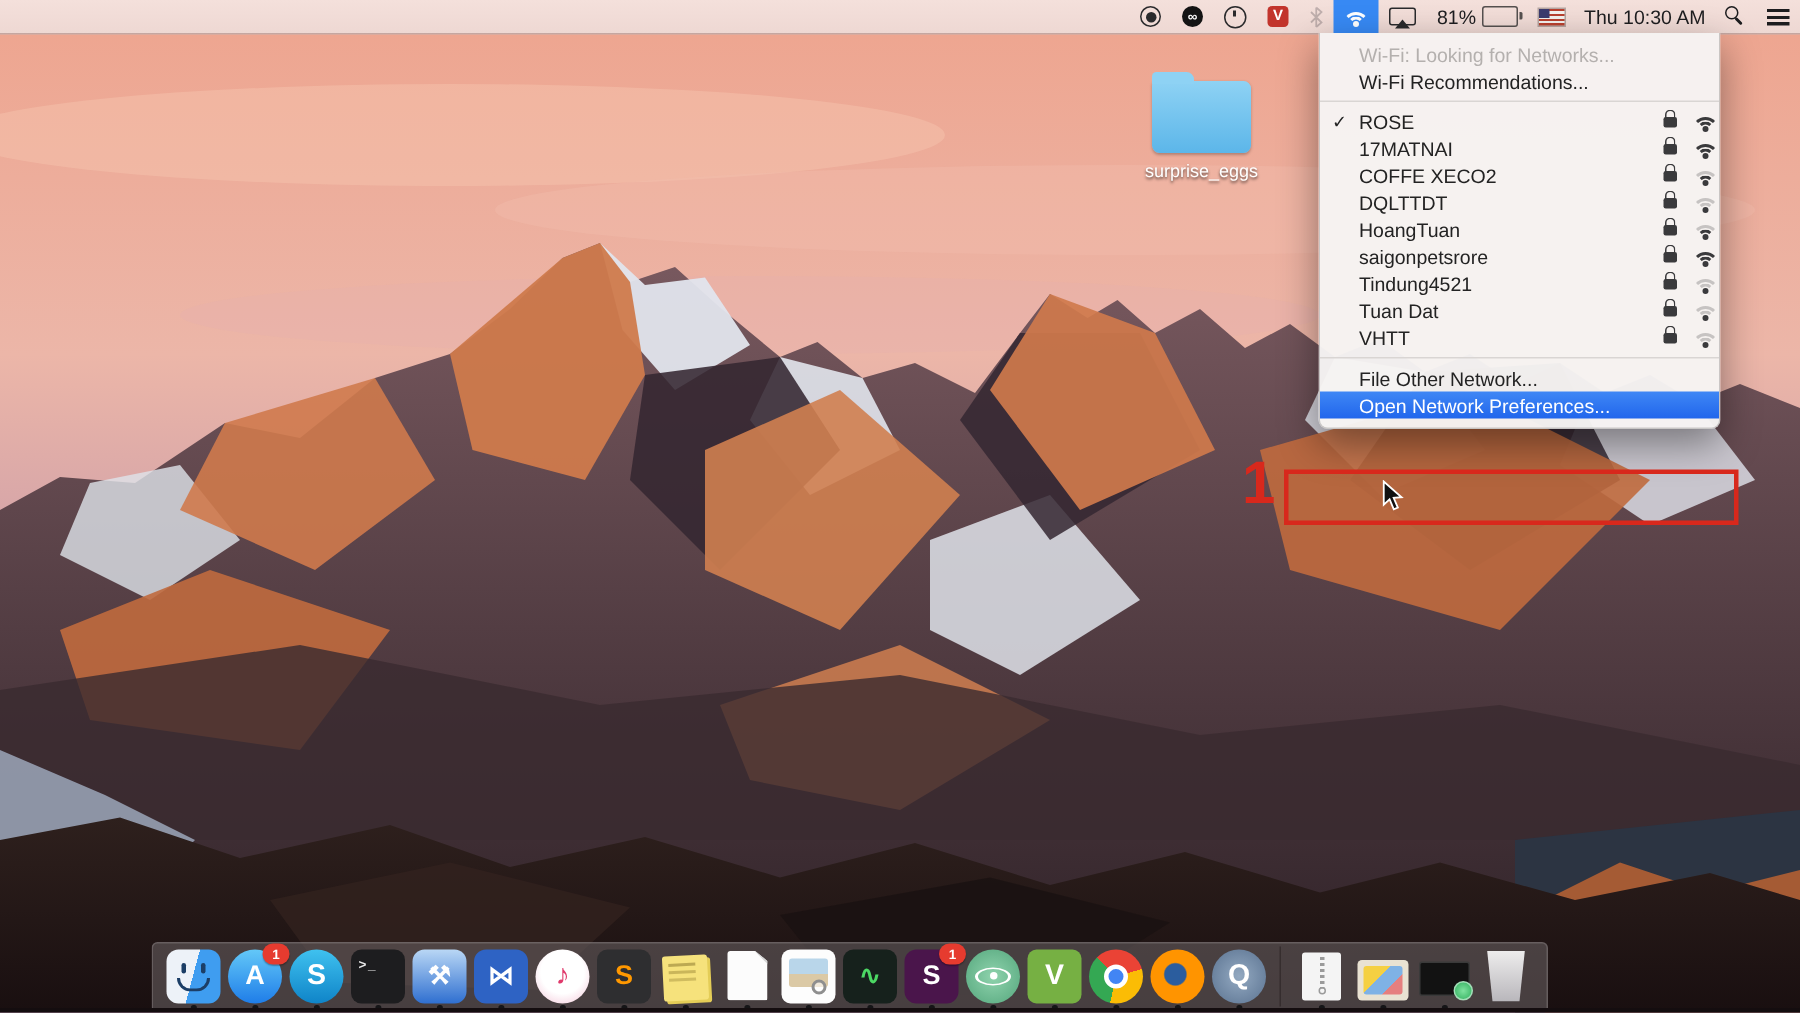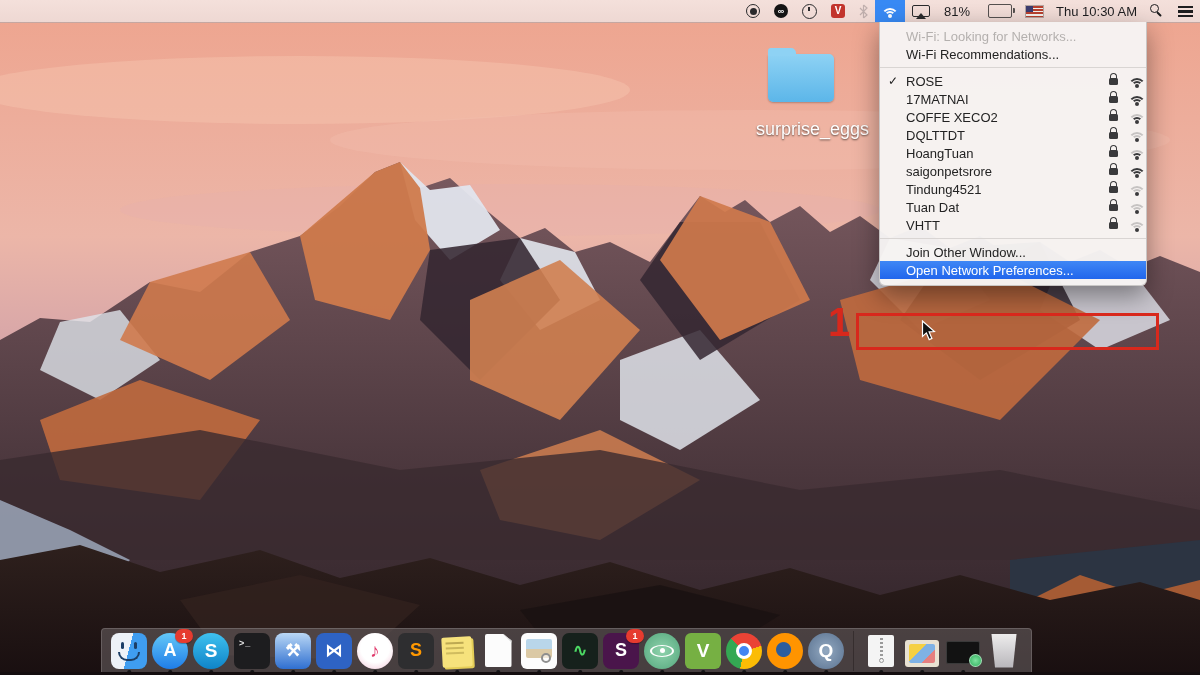--- a/index.html
+++ b/index.html
@@ -40,36 +40,36 @@
   .sigc i:nth-child(1){width:4px;height:4px;border:none;background:#3a3a3c;border-radius:50%;bottom:0;}
   .sigc i:nth-child(2){width:11px;height:11px;bottom:-4px;}
   .sigc i:nth-child(3){width:18px;height:18px;bottom:-8px;}
   .sigc.white i{border-color:#fff transparent transparent transparent;}
   .sigc.white i:nth-child(1){background:#fff;}
   .sigc[data-level="1"] i:nth-child(2),.sigc[data-level="1"] i:nth-child(3){opacity:.25;}
   .sigc[data-level="2"] i:nth-child(3){opacity:.25;}
   .airp-i{width:16px;height:10px;border:1.5px solid #2a2a2c;border-radius:2px;position:relative;}
   .airp-i::after{content:"";position:absolute;left:50%;bottom:-3px;transform:translateX(-50%);
     border-left:5px solid transparent;border-right:5px solid transparent;border-bottom:6px solid #2a2a2c;}
-  .batt-wrap{display:flex;align-items:center;gap:18px;}
+  .batt-wrap{display:flex;align-items:center;gap:4px;}
   .batt{width:20px;height:10px;border:1px solid #55504f;border-radius:2px;position:relative;padding:1px;box-sizing:content-box;}
   .batt::after{content:"";position:absolute;right:-3.5px;top:3px;width:2px;height:5px;background:#55504f;border-radius:0 1px 1px 0;}
   .batt-fill{height:100%;width:80%;background:#2a2a2c;border-radius:1px;}
   .flag-i{width:17px;height:11px;background:repeating-linear-gradient(to bottom,#b8402f 0 1.6px,#f3f1ee 1.6px 3.2px);position:relative;outline:0.5px solid rgba(0,0,0,.25);}
   .flag-i::before{content:"";position:absolute;left:0;top:0;width:7px;height:6px;background:#3c3b6e;}
   .spot-i{width:14px;height:14px;position:relative;}
   .spot-i::before{content:"";position:absolute;left:0;top:0;width:9px;height:9px;border:1.7px solid #1d1d1f;border-radius:50%;box-sizing:border-box;}
   .spot-i::after{content:"";position:absolute;left:7px;top:7px;width:6px;height:1.8px;background:#1d1d1f;transform:rotate(45deg);transform-origin:left center;border-radius:1px;}
   .notif-i{width:15px;height:11px;background:repeating-linear-gradient(to bottom,#1d1d1f 0 2px,transparent 2px 4.5px);}
   .clock-txt{padding:0 6px;}
   
   .desk-folder{position:absolute;left:756px;top:54px;width:90px;z-index:5;text-align:center;}
   .folder-ic{width:66px;height:48px;margin:0 auto;background:linear-gradient(#8ed2f4,#5cb6e9);border-radius:3px 5px 5px 5px;position:relative;box-shadow:0 1px 2px rgba(0,0,0,.25);}
   .folder-ic::before{content:"";position:absolute;top:-6px;left:0;width:28px;height:8px;background:#8ed2f4;border-radius:3px 5px 0 0;}
-  .folder-lbl{margin-top:17px;font-size:18px;color:#fff;text-shadow:0 1px 2px rgba(0,0,0,.65);}
+  .folder-lbl{margin-top:5px;font-size:12px;color:#fff;text-shadow:0 1px 2px rgba(0,0,0,.65);}
   
   .dropdown{
     position:absolute;left:879px;top:22px;width:268px;z-index:45;
     background:rgba(246,244,243,.97);
     border:1px solid rgba(0,0,0,.18);border-top:none;
     border-radius:0 0 6px 6px;
     box-shadow:0 10px 26px rgba(0,0,0,.4);
     padding:5px 0 6px 0;font-size:13px;color:#232323;box-sizing:border-box;
   }
   .row{display:flex;align-items:center;height:18px;padding-right:0;}
@@ -329,21 +329,21 @@
     <span class="nname">VHTT</span>
     <span class="lockg"></span>
     <span class="sigc" data-level="1">
         <i></i>
         <i></i>
         <i></i>
       </span>
   </div>
 
   <div class="sep"></div>
-  <div class="row simple">Join Other Window...</div>
+  <div class="row simple">File Other Network...</div>
   <div class="row simple hl">Open Network Preferences...</div>
 </div>
 
 <div class="red-rect"></div>
 <div class="step-num">1</div>
 <div class="cursor">
   <svg width="15" height="21" viewBox="0 0 15 21">
       <path d="M1.5 1 L1.5 16.5 L5.4 12.9 L8.2 19.6 L10.9 18.4 L8.1 11.9 L13.4 11.5 Z" fill="#111" stroke="#fff" stroke-width="1.2"></path>
     </svg>
 </div>

